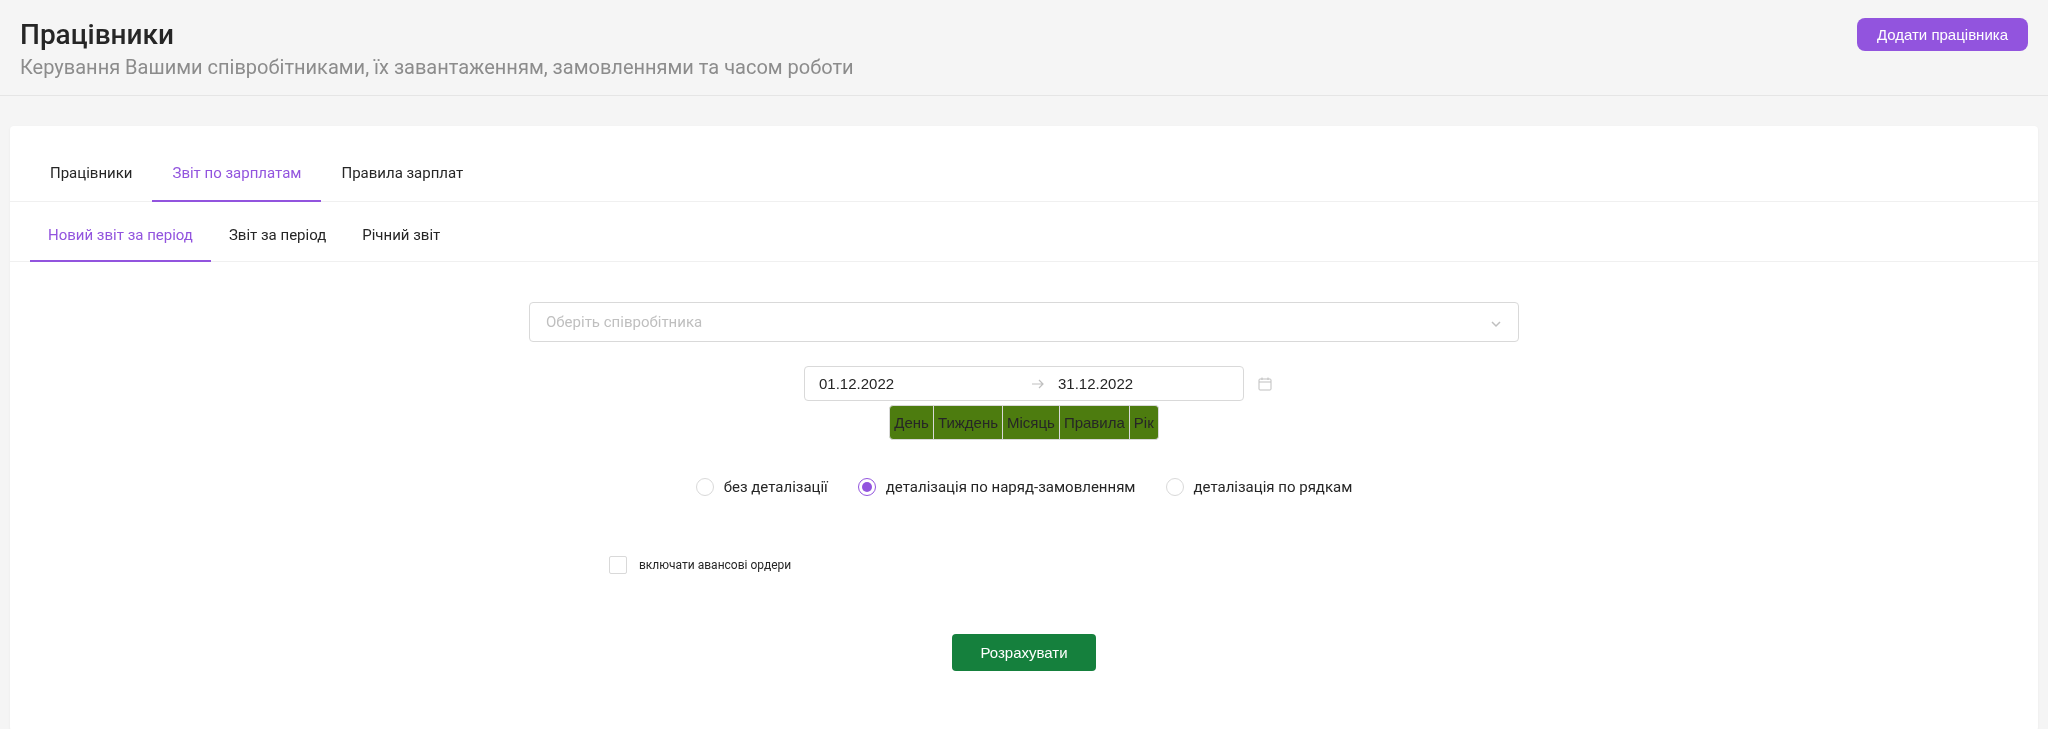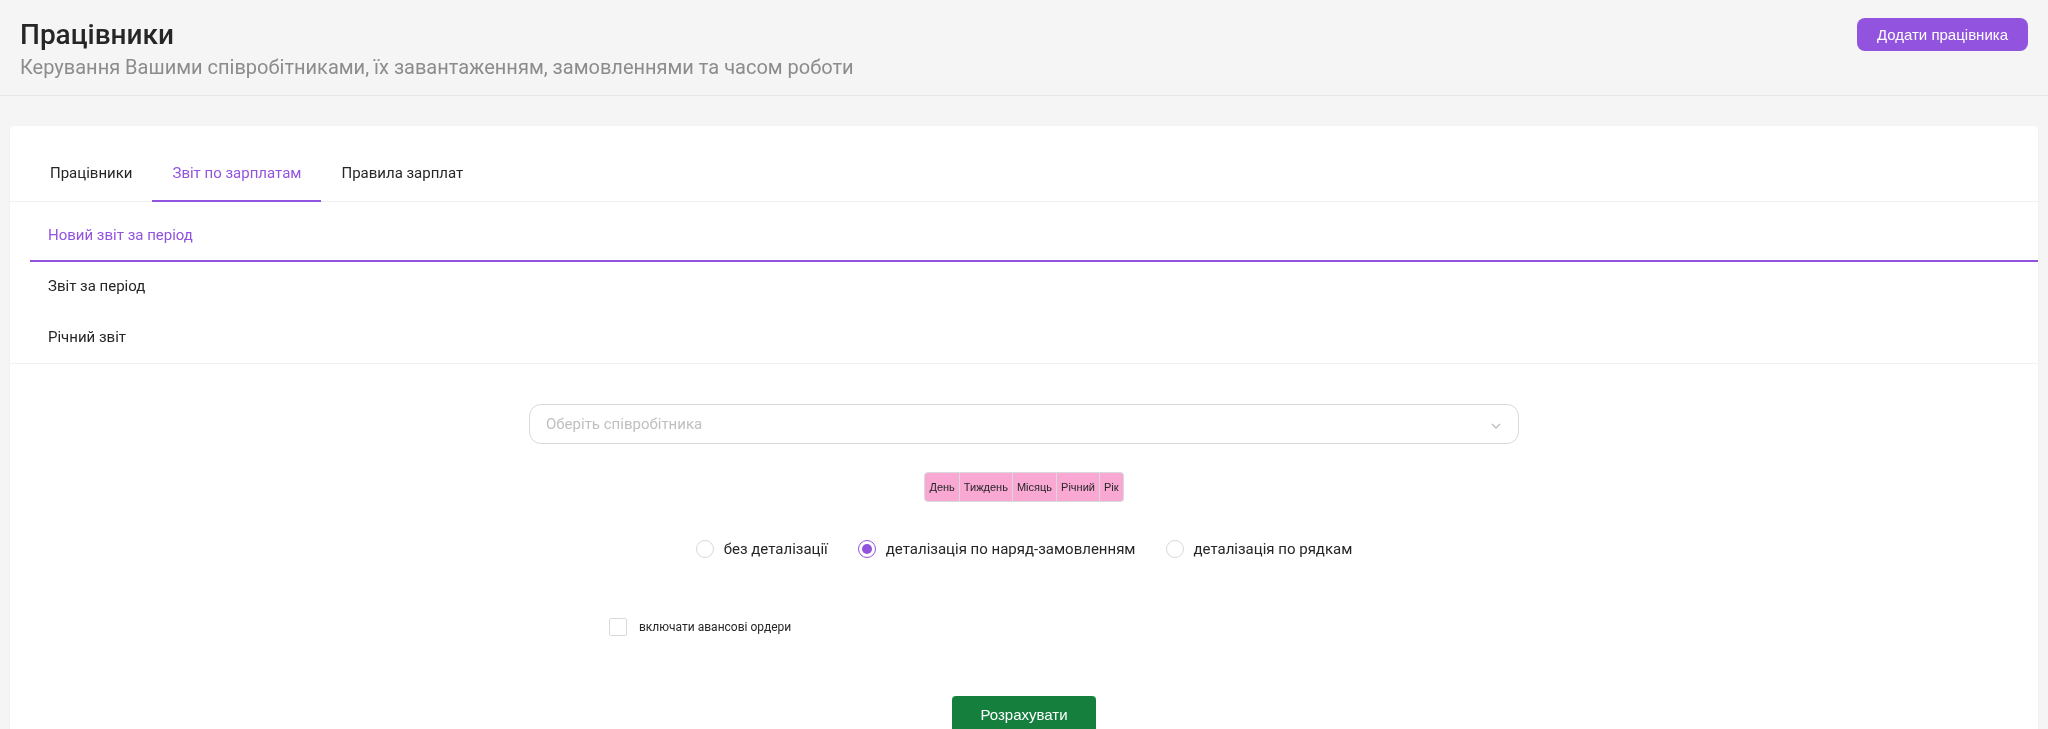--- a/index.html
+++ b/index.html
@@ -60,21 +60,20 @@
   color: #9254de;
   border-bottom-color: #9254de;
   text-align: right;
 }
 .subtabs {
   display: flex;
   gap: 0;
   border-bottom: 1px solid #f0f0f0;
   padding: 0 0 0 20px;
   margin-top: 8px;
-  flex-direction: column;
 }
 .subtab {
   padding: 16px 18px;
   font-size: 15px;
   color: #262626;
   cursor: pointer;
   border-bottom: 2px solid transparent;
   margin-bottom: -1px;
 }
 .subtab.active {
@@ -86,21 +85,21 @@
   display: flex;
   flex-direction: column;
   align-items: center;
 }
 .select-employee {
   width: 990px;
   display: flex;
   align-items: center;
   justify-content: space-between;
   border: 1px solid #d9d9d9;
-  border-radius: 12px;
+  border-radius: 4px;
   padding: 10px 16px;
   color: #bfbfbf;
   font-size: 15px;
   cursor: pointer;
   background: #fff;
 }
 .chevron-down {
   width: 12px;
   height: 12px;
   display: inline-block;
@@ -136,23 +135,23 @@
 .calendar-icon {
   color: #bfbfbf;
   display: inline-flex;
 }
 .period-buttons {
   display: flex;
   margin-top: 4px;
 }
 .period-btn {
   border: 1px solid #d9d9d9;
-  background: #f9a8d4;
+  background: #4d7c0f;
   padding: 8px 4px;
-  font-size: 11px;
+  font-size: 15px;
   color: #262626;
   cursor: pointer;
 }
 .period-btn:first-child { border-radius: 4px 0 0 4px; }
 .period-btn:last-child { border-radius: 0 4px 4px 0; }
 .period-btn + .period-btn { border-left: none; }
 .radios {
   margin-top: 38px;
   display: flex;
   gap: 30px;
@@ -242,25 +241,42 @@
     <div class="select-employee">
       <span>Оберіть співробітника</span>
       <span class="chevron-down">
         <svg viewBox="0 0 12 12" width="12" height="12">
             <path d="M2 4 L6 8 L10 4" fill="none" stroke="#bfbfbf" stroke-width="1.5"></path>
           </svg>
       </span>
     </div>
 
     <div class="date-block">
+      <div class="date-picker">
+        <input class="date-input" value="01.12.2022" style="">
+        <span class="arrow-right">
+          <svg width="16" height="16" viewBox="0 0 16 16">
+              <path d="M2 8 H13 M9 4 L13 8 L9 12" fill="none" stroke="#bfbfbf" stroke-width="1.2"></path>
+            </svg>
+        </span>
+        <input class="date-input" value="31.12.2022" style="">
+        <span class="calendar-icon">
+          <svg width="16" height="16" viewBox="0 0 16 16">
+              <rect x="2" y="3" width="12" height="11" rx="1" fill="none" stroke="#bfbfbf" stroke-width="1"></rect>
+              <line x1="2" y1="6" x2="14" y2="6" stroke="#bfbfbf" stroke-width="1"></line>
+              <line x1="5" y1="1.5" x2="5" y2="4" stroke="#bfbfbf" stroke-width="1"></line>
+              <line x1="11" y1="1.5" x2="11" y2="4" stroke="#bfbfbf" stroke-width="1"></line>
+            </svg>
+        </span>
+      </div>
       <div class="period-buttons">
         <button class="period-btn">День</button>
         <button class="period-btn">Тиждень</button>
         <button class="period-btn">Місяць</button>
-        <button class="period-btn">Річний</button>
+        <button class="period-btn">Правила</button>
         <button class="period-btn">Рік</button>
       </div>
     </div>
 
     <div class="radios">
       <label class="radio-item">
         <span class="radio-circle"></span>
         <span>без деталізації</span>
       </label>
       <label class="radio-item checked">

